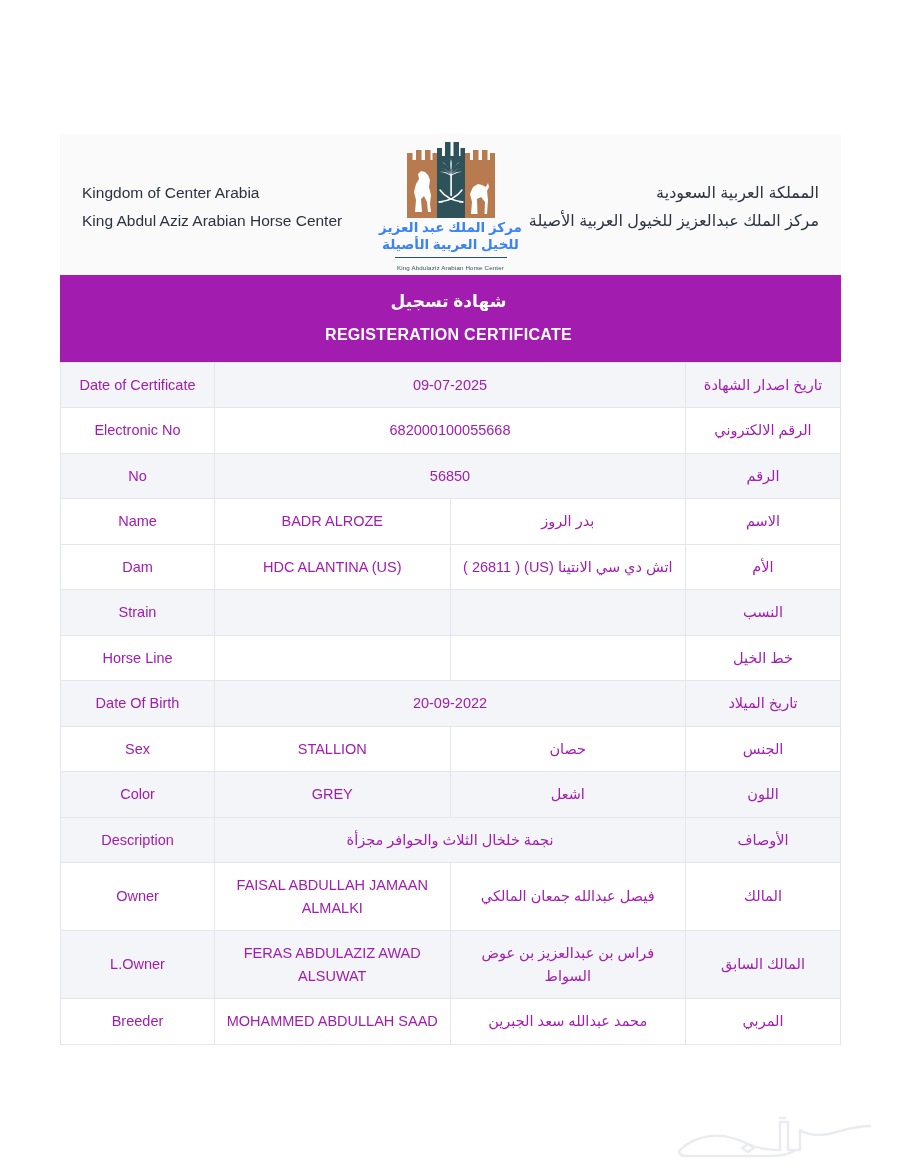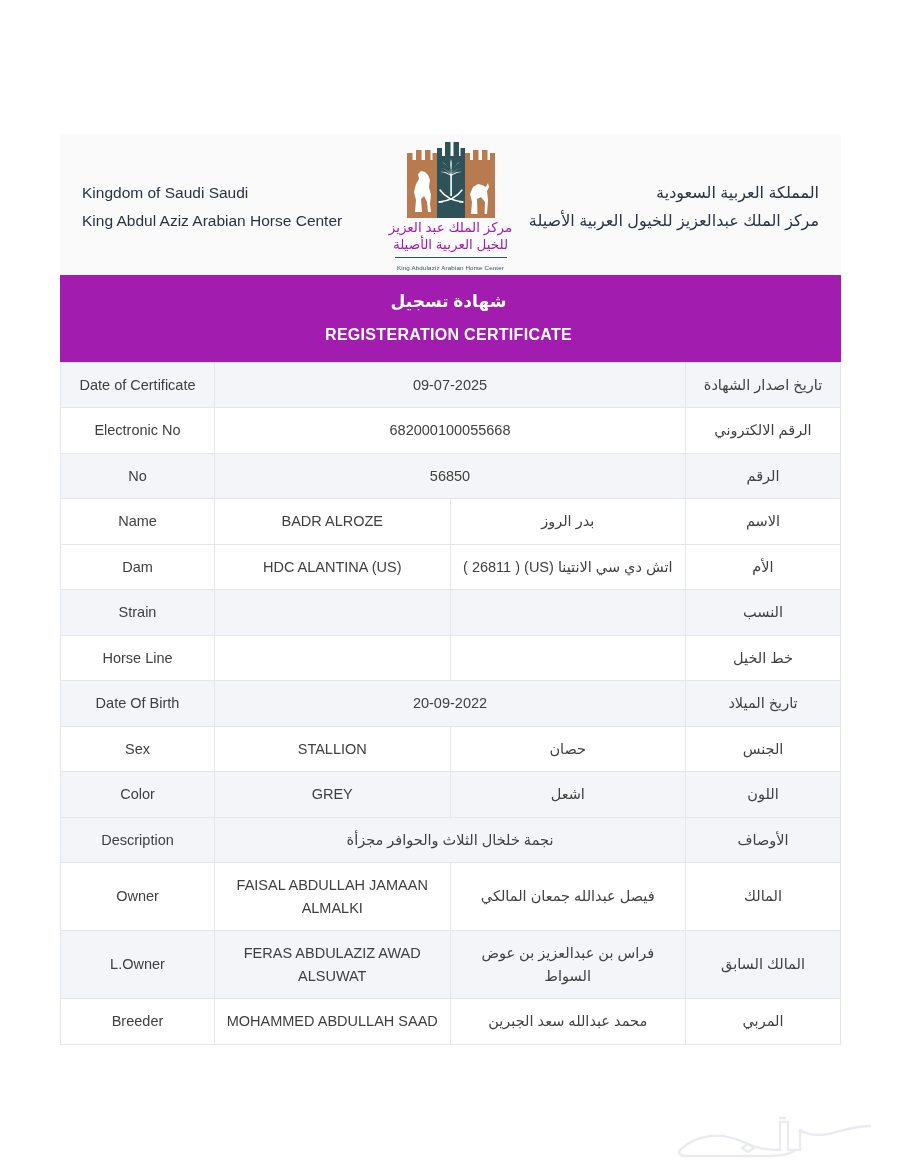--- a/index.html
+++ b/index.html
@@ -56,23 +56,23 @@
   .logo-wrap {
     display: flex;
     flex-direction: column;
     align-items: center;
     justify-content: flex-start;
     width: 150px;
   }
   .logo-mark { width: 132px; height: 78px; display: block; }
   .logo-ar-1, .logo-ar-2 {
     direction: rtl;
-    color: #a21caf;
+    color: #3b82f6;
     font-size: 13.5px;
-    font-weight: normal;
+    font-weight: bold;
     letter-spacing: 0.5px;
     line-height: 1.25;
     text-align: center;
   }
   .logo-rule {
     width: 112px;
     height: 1.5px;
     background: #2e5259;
     margin: 3px 0 3px 0;
   }
@@ -105,21 +105,21 @@
   }
 
   
   table.cert-table {
     width: 100%;
     border-collapse: collapse;
     table-layout: fixed;
   }
   table.cert-table td {
     border: 1px solid #e3e6ec;
-    color: #404040;
+    color: #a21caf;
     font-size: 14.5px;
     vertical-align: middle;
     text-align: center;
     padding: 11px 8px;
     line-height: 1.55;
   }
   tr.row-odd  td { background: #f4f5f8; }
   tr.row-even td { background: #ffffff; }
 
   td.c-en-label { width: 154px; }
@@ -141,21 +141,21 @@
 </head>
 <body>
 
 <div id="page">
 
   <div id="certificate">
 
     <div class="cert-header">
 
       <div class="header-text en">
-        <div>Kingdom of Saudi Saudi</div>
+        <div>Kingdom of Center Arabia</div>
         <div>King Abdul Aziz Arabian Horse Center</div>
       </div>
 
       <div class="logo-wrap">
         <svg class="logo-mark" viewBox="0 0 132 78">
 
           <g>
             <rect x="22" y="18" width="30" height="58" fill="#b87a4f"></rect>
             <rect x="22" y="11" width="5.5" height="9" fill="#b87a4f"></rect>
             <rect x="31" y="8" width="5.5" height="12" fill="#b87a4f"></rect>

